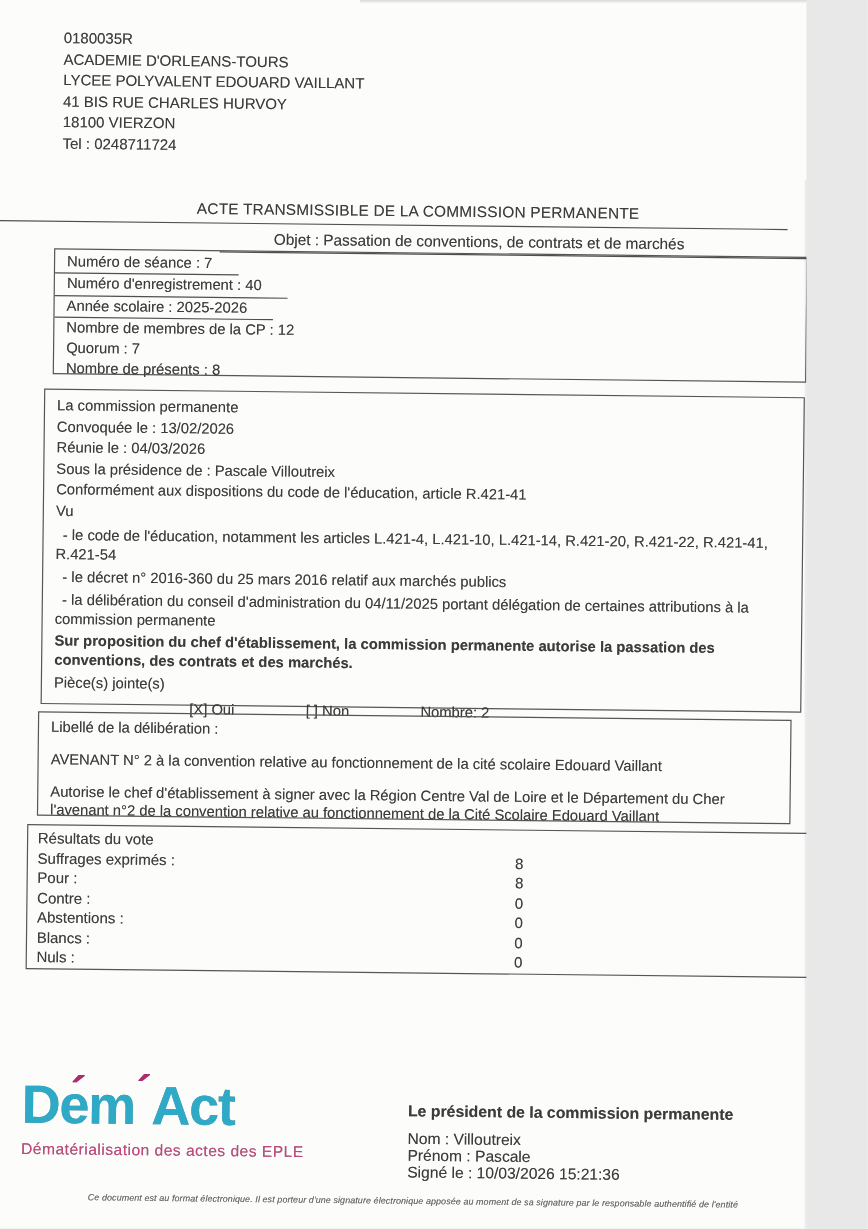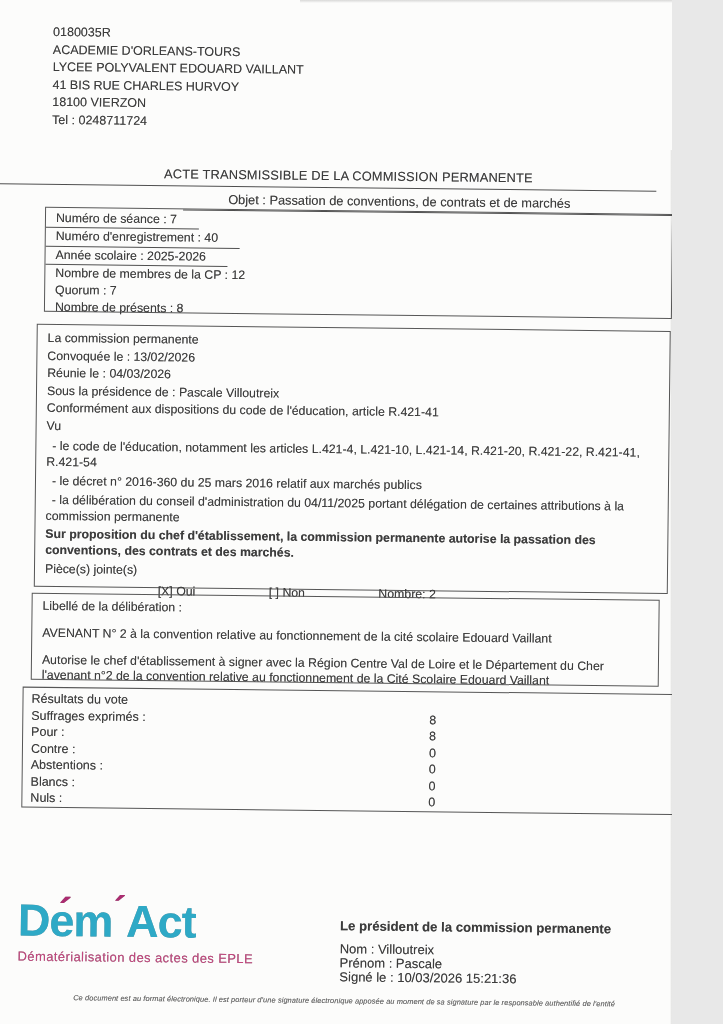--- a/index.html
+++ b/index.html
@@ -36,21 +36,21 @@
   .box1 .row { line-height:17.3px; white-space:nowrap; }
   .ul-row span { display:inline-block; border-bottom:1px solid #4f4f4f;
     padding:0 22px 0 0; margin-left:-10px; padding-left:10px; }
 
   .box2 { left:40px; top:324px; width:634px; height:263px; padding:5px 12px 0 10px; font-size:12.3px; }
   .box2 p { line-height:17.6px; }
   .box2 p.bullet { line-height:15.8px; margin-top:3.5px; text-indent:6px; }
   .box2 p.prop { font-weight:bold; line-height:15.8px; margin-top:2px; }
   .box2 p.pieces { margin-top:2px; }
   .cbrow { margin:5px 0 0 73px; }
-  .cbrow span { margin-right:30px;padding-left:40px; }
+  .cbrow span { margin-right:16px;padding-left:40px; }
 
   .box3 { left:38px; top:593px; width:628px; height:87px; padding:5px 12px 0 10px; font-size:12.3px; }
   .box3 p { line-height:15.8px; }
   .box3 .gap { margin-top:11px; }
 
   .box4 { left:30px; top:687px; width:680px; height:121px; padding:3px 10px 0 8px; font-size:12.5px; }
   .box4 .vt { line-height:17px; }
   .vrow { display:flex; line-height:16.4px; }
   .vrow .vl { width:398px; }
 

